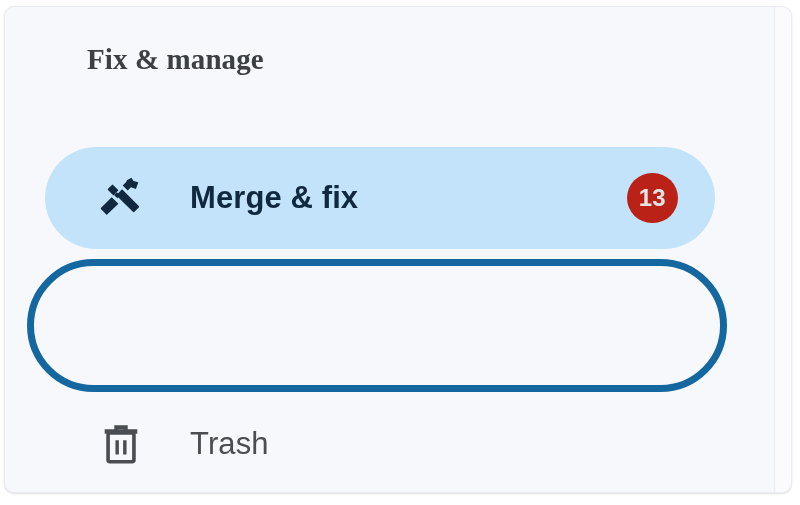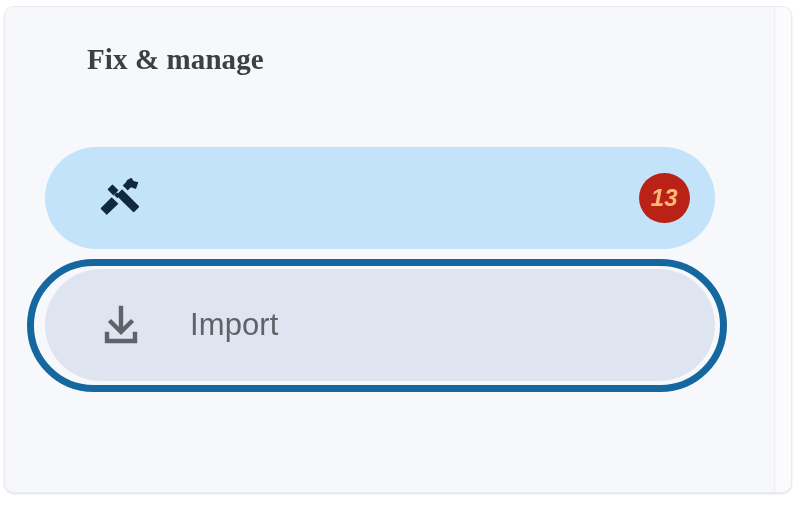--- a/index.html
+++ b/index.html
@@ -97,37 +97,36 @@
     top: 50%;
     transform: translateY(-50%);
     font-size: 31px;
     font-weight: bold;
     color: #10293f;
     letter-spacing: 0.1px;
     white-space: nowrap;
   }
   .badge {
     position: absolute;
-    right: 25px;
+    right: 37px;
     top: 50%;
     transform: translateY(-50%);
     min-width: 44px;
     height: 50px;
     padding: 0 12px;
     border-radius: 25px;
     background: #ba2117;
-    color: #fdba74;
+    color: #e5e5e5;
     font-size: 24px;
     font-weight: bold;
     display: flex;
     align-items: center;
     justify-content: center;
     box-sizing: border-box;
     letter-spacing: 0.3px;
-    font-style: italic;
   }
 
   
   .row-import-focus {
     position: absolute;
     left: 22px;
     top: 252px;
     width: 700px;
     height: 133px;
     border: 7px solid #14689f;
@@ -221,36 +220,39 @@
               <path d="M17.0 21.6 L12.0 16.6 a0.8 0.8 0 0 1 0 -1.1 l3.6 -3.6 a0.8 0.8 0 0 1 1.1 0 l5.0 5.0 Z"></path>
 
               <path d="M20.2 18.6 l3.0 3.0 l-2.6 2.6 l-3.0 -3.0 Z"></path>
 
               <path d="M29.4 7.6 l4.2 -2.4 l2.0 3.2 l4.4 1.0 l-2.2 6.2 l-4.6 -1.6 l-3.0 3.0 l-4.6 -4.6 l3.2 -3.2 Z"></path>
 
               <path d="M25.0 16.0 l6.2 6.2 L40.4 31.4 a1 1 0 0 1 0 1.4 l-4.0 4.0 a1 1 0 0 1 -1.4 0 L25.8 27.6 L19.6 21.4 Z"></path>
             </g>
           </svg>
         </span>
+        <span class="row-label">Merge &amp; fix</span>
         <span class="badge">13</span>
       </div>
 
-      <div class="row-import">
+      <div class="row-import-focus"></div>
+
+      <div class="row-trash">
         <span class="icon-slot">
-          <svg width="48" height="48" viewBox="0 0 48 48" aria-hidden="true">
-            <g fill="none" stroke="#5f6368" stroke-width="4.4" stroke-linecap="square" stroke-linejoin="miter">
-              <line x1="24" y1="7" x2="24" y2="28"></line>
-              <polyline points="14,21 24,31 34,21" fill="none"></polyline>
-              <polyline points="10,33 10,40 38,40 38,33"></polyline>
+          <svg width="46" height="46" viewBox="0 0 48 48" aria-hidden="true">
+            <g fill="none" stroke="#4a4d52" stroke-width="3.8" stroke-linejoin="miter">
+              <rect x="10.5" y="12.5" width="27" height="30" rx="2"></rect>
+              <line x1="7" y1="11" x2="41" y2="11" stroke-width="4.6" stroke-linecap="butt"></line>
+              <path d="M19 11 L19 6.5 L29 6.5 L29 11" stroke-width="4"></path>
+              <line x1="20" y1="20" x2="20" y2="35" stroke-width="3.6"></line>
+              <line x1="28" y1="20" x2="28" y2="35" stroke-width="3.6"></line>
             </g>
           </svg>
         </span>
-        <span class="row-label">Import</span>
+        <span class="row-label">Trash</span>
       </div>
-      <div class="row-import-focus"></div>
-
 
     </div>
 
     <div class="panel-right-gutter"></div>
 
   </div>
 </div>
 
 </body></html>

